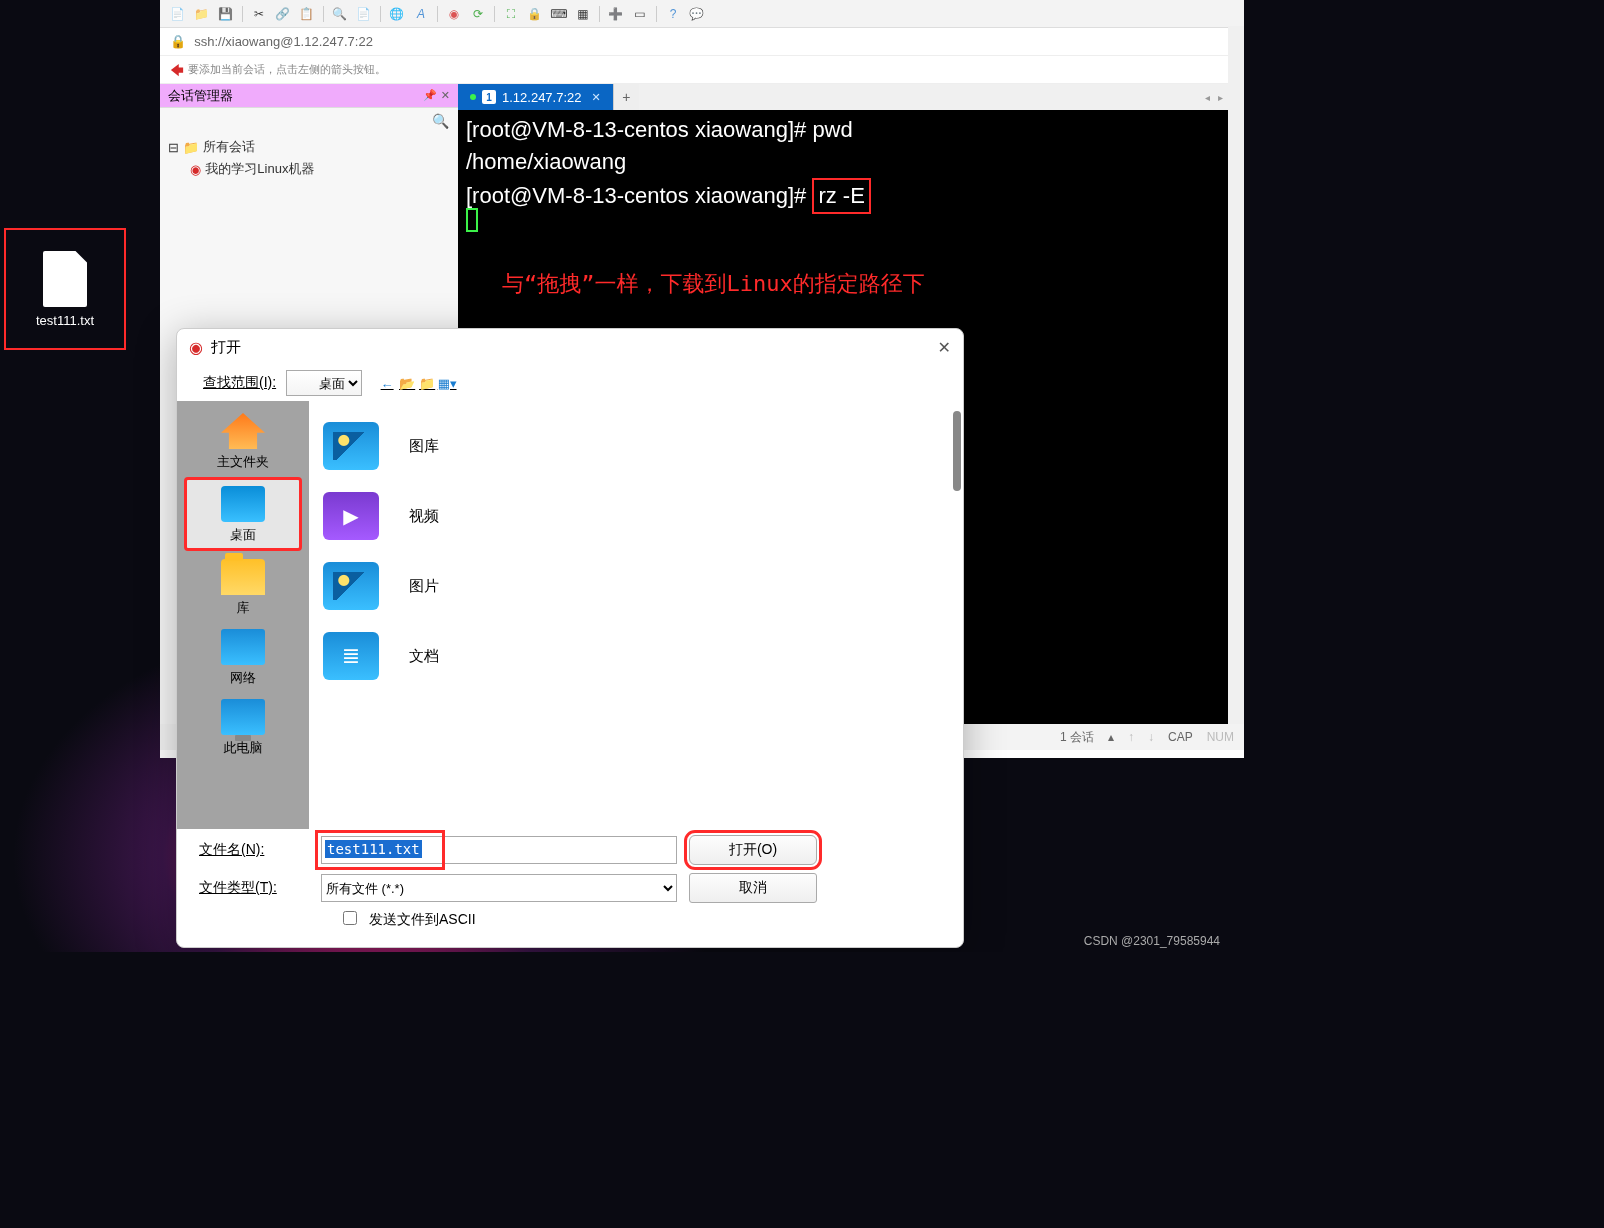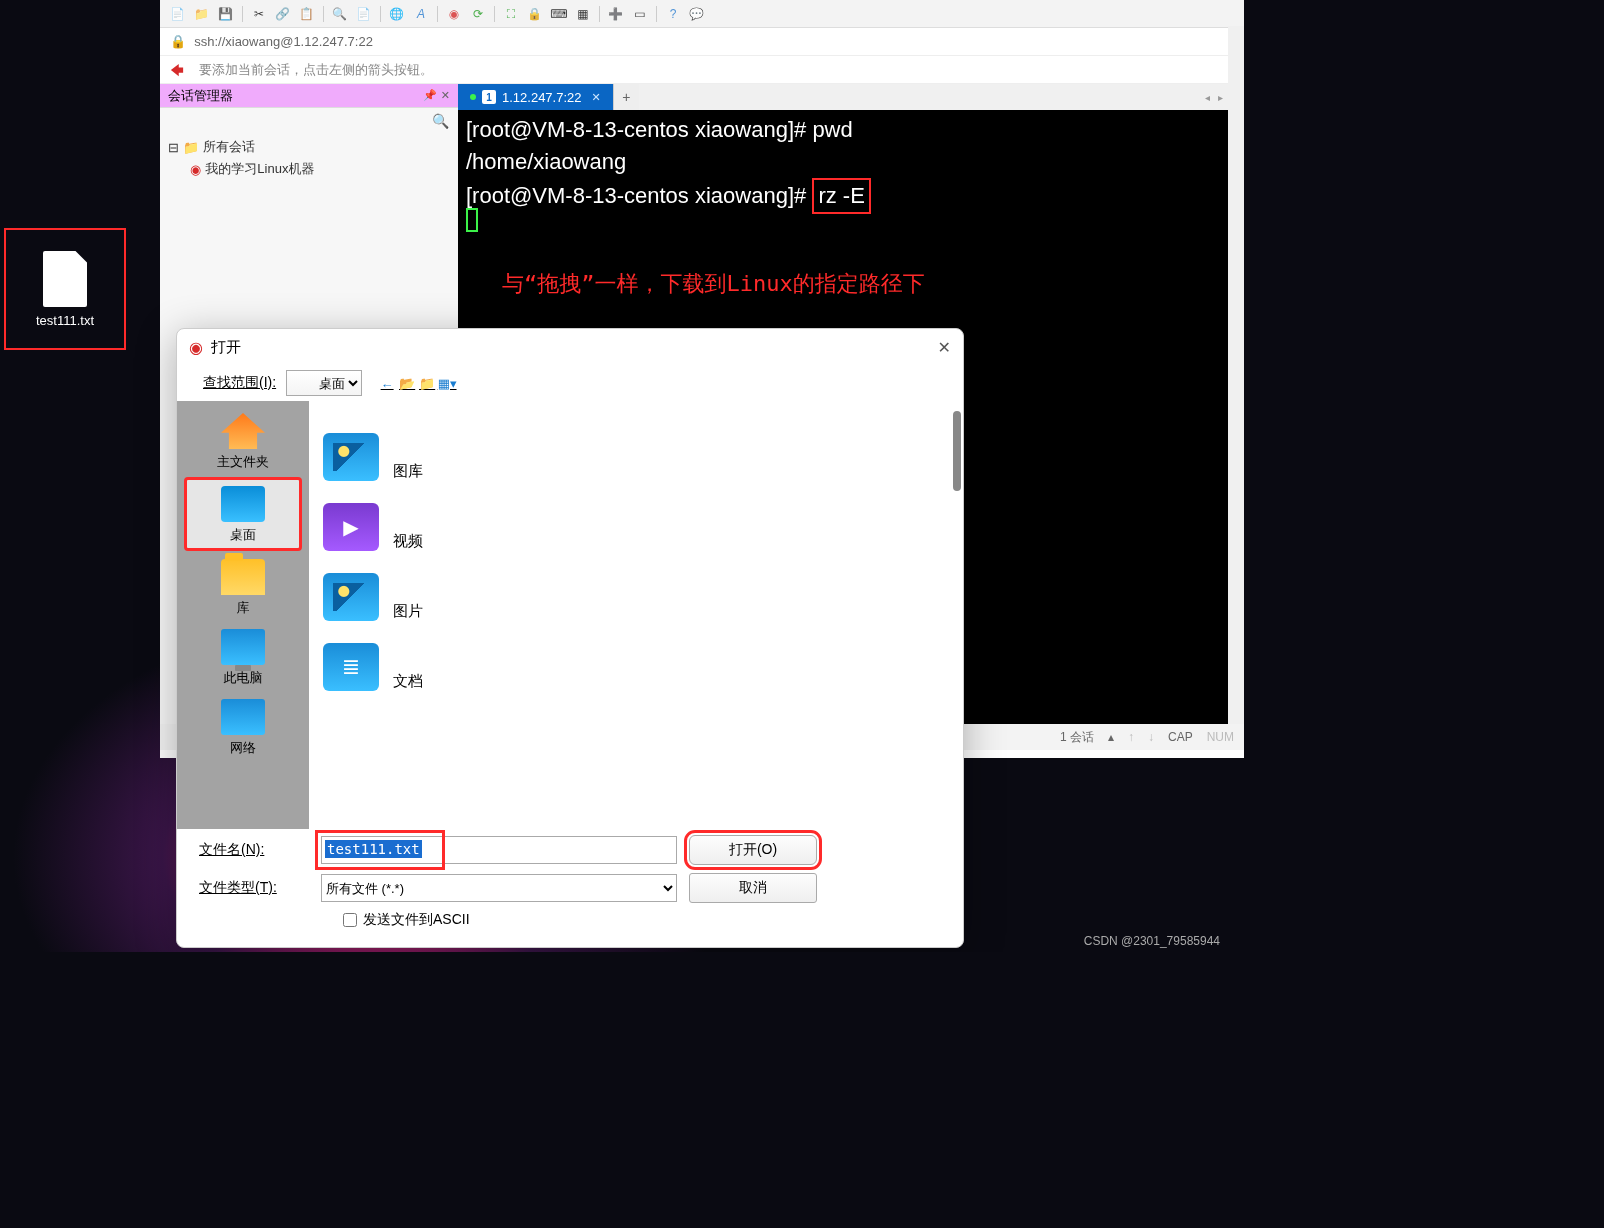--- a/index.html
+++ b/index.html
@@ -11,21 +11,21 @@
 .file-icon::before { content: ""; position: absolute; top: 0; right: 0; width: 12px; height: 12px; background: #0a0a12; clip-path: polygon(0 0, 100% 100%, 100% 0); }
 .desktop-file span { color: #fff; font-size: 13px; margin-top: 6px; }
 
 .app-window { position: absolute; top: 0; left: 160px; width: 1084px; height: 758px; background: #fff; z-index: 5; }
 .toolbar { height: 28px; background: #f3f3f3; display: flex; align-items: center; gap: 4px; padding: 0 8px; border-bottom: 1px solid #ddd; }
 .tb-btn { width: 20px; height: 20px; display: flex; align-items: center; justify-content: center; font-size: 12px; opacity: .8; }
 .tb-sep { width: 1px; height: 16px; background: #ccc; margin: 0 2px; }
 .addr-line { height: 28px; display: flex; align-items: center; padding: 0 10px; gap: 8px; border-bottom: 1px solid #eee; font-size: 13px; color: #666; position: relative; }
 .addr-line .lock { color: #caa400; }
 .addr-line .drop { position: absolute; right: 10px; color: #888; font-size: 10px; }
-.hint-line { height: 28px; display: flex; align-items: center; padding: 0 10px; gap: 15px; font-size: 13px; color: #888; border-bottom: 1px solid #eee; }
+.hint-line { height: 28px; display: flex; align-items: center; padding: 0 10px; gap: 4px; font-size: 11px; color: #888; border-bottom: 1px solid #eee; }
 .hint-line .arrow { width: 14px; height: 14px; }
 
 .middle { display: flex; height: 640px; }
 .sidebar { width: 298px; background: #f7f7f7; display: flex; flex-direction: column; }
 .sidebar-hdr { height: 24px; display: flex; align-items: center; padding: 0 8px; font-size: 13px; background: #f0abfc; border-bottom: 1px solid #ddd; }
 .sidebar-hdr .right { margin-left: auto; display: flex; gap: 4px; font-size: 11px; color: #666; }
 .search-row { height: 26px; display: flex; align-items: center; justify-content: flex-end; padding-right: 8px; }
 .search-row .mag { color: #999; font-size: 14px; }
 .tree { font-size: 13px; color: #333; padding-left: 8px; margin-top: 2px; }
 .tree-item { display: flex; align-items: center; gap: 4px; padding: 2px 0; }
@@ -73,42 +73,42 @@
 .home-ico { background: linear-gradient(#ff7a1a,#ffbb55); clip-path: polygon(50% 0, 100% 55%, 82% 55%, 82% 100%, 18% 100%, 18% 55%, 0 55%); }
 .desk-ico { background: linear-gradient(#0a8dd8,#39c0ff); border-radius: 4px; }
 .lib-ico { background: linear-gradient(#ffc028,#ffd967); border-radius: 4px 4px 0 0; position: relative; }
 .lib-ico::before { content: ""; position: absolute; top: -6px; left: 4px; width: 18px; height: 8px; background: #ffc028; border-radius: 2px 2px 0 0; }
 .pc-ico { background: linear-gradient(#1a8dd8,#3abfff); border-radius: 3px; position: relative; }
 .pc-ico::after { content:""; position: absolute; bottom: -6px; left: 14px; width: 16px; height: 6px; background: #888; border-radius: 1px; }
 .net-ico { background: linear-gradient(#1a8dd8,#3abfff); border-radius: 3px; }
 
 .file-list { flex: 1; overflow: auto; padding: 10px 6px; position: relative; }
 .file-list .scroll-thumb { position: absolute; right: 2px; top: 10px; width: 8px; height: 80px; background: #888; border-radius: 4px; }
-.fl-item { display: flex; align-items: flex-end; gap: 14px; height: 70px; padding-left: 8px; font-size: 15px; }
+.fl-item { display: flex; align-items: center; gap: 30px; height: 70px; padding-left: 8px; font-size: 15px; }
 .fl-item .fi { width: 56px; height: 48px; border-radius: 6px; position: relative; }
 .fi-img { background: linear-gradient(#1a8dd8,#3abfff); }
 .fi-img::after { content:""; position:absolute; inset:10px 10px 10px 10px; background:radial-gradient(circle at 30% 30%,#ffe26a 0 5px,transparent 6px),linear-gradient(135deg,#0a5fa0 50%,transparent 50%); }
 .fi-one { background: linear-gradient(#1a8dd8,#3abfff); }
 .fi-one::after { content:""; position:absolute; left:18px; top:14px; width:22px; height:22px; background:#fff; border-radius:50% 50% 50% 0; transform:rotate(-20deg); }
 .fi-vid { background: linear-gradient(#7a3ad0,#a55aff); }
 .fi-vid::after { content:"▶"; position:absolute; inset:0; color:#fff; display:flex; align-items:center; justify-content:center; font-size:20px; }
 .fi-doc { background: linear-gradient(#1a8dd8,#3abfff); }
 .fi-doc::after { content:"≣"; position:absolute; inset:0; color:#fff; display:flex; align-items:center; justify-content:center; font-size:22px; }
 
 .dlg-bottom { padding: 6px 22px 18px; font-size: 14px; }
 .row { display: flex; align-items: center; gap: 12px; margin-bottom: 8px; }
 .row label { width: 110px; color: #000000; text-decoration: underline; }
 .row .field-wrap { position: relative; }
 .row input[type=text] { width: 356px; height: 28px; border: 1px solid #aaa; font-family: Consolas, monospace; font-size: 14px; padding: 0 6px; }
 .row .hl-box { position: absolute; left: -6px; top: -6px; width: 130px; height: 40px; border: 3px solid #ff2a2a; pointer-events: none; }
 .row .hl-text { position: absolute; left: 4px; top: 4px; background: #1a6dd0; color: #fff; font-family: Consolas, monospace; font-size: 14px; padding: 1px 2px; }
 .row select.typesel { width: 356px; height: 28px; border: 1px solid #aaa; font-size: 13px; background: #fff; }
 .row .btn { width: 128px; height: 30px; border: 1px solid #aaa; background: linear-gradient(#fdfdfd,#efefef); font-size: 14px; display: flex; align-items: center; justify-content: center; border-radius: 3px; cursor: pointer; }
 .row .btn.hl { outline: 3px solid #ff2a2a; outline-offset: 2px; border-radius: 6px; }
-.ascii { margin-left: 132px; display: flex; align-items: center; gap: 6px; margin-top: 6px; padding-left: 12px; }
+.ascii { margin-left: 132px; display: flex; align-items: flex-start; gap: 12px; margin-top: 6px; padding-left: 12px; }
 .ascii input { width: 14px; height: 14px; }
 
 .watermark { position: absolute; bottom: 4px; right: 24px; font-size: 12px; color: #aaa; z-index: 20; }
 </style>
 </head>
 <body>
 
 <div class="desktop-bg"></div>
 <div class="desktop-petals"></div>
 
@@ -255,26 +255,26 @@
         </div>
       <div class="place sel">
           <div class="ico desk-ico"></div>
           <span>桌面</span>
         </div>
       <div class="place">
           <div class="ico lib-ico"></div>
           <span>库</span>
         </div>
       <div class="place">
+          <div class="ico net-ico"></div>
+          <span>网络</span>
+        </div>
+      <div class="place">
           <div class="ico pc-ico"></div>
           <span>此电脑</span>
-        </div>
-      <div class="place">
-          <div class="ico net-ico"></div>
-          <span>网络</span>
         </div>
     </div>
     <div class="file-list">
       <div class="fl-item">
           <div class="fi fi-img"></div>
           <span>图库</span>
         </div>
       <div class="fl-item">
           <div class="fi fi-vid"></div>
           <span>视频</span>

